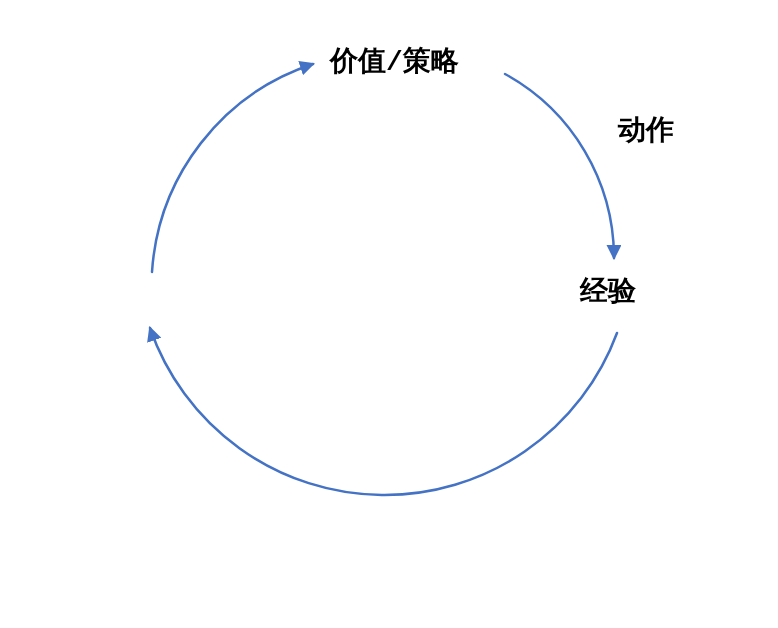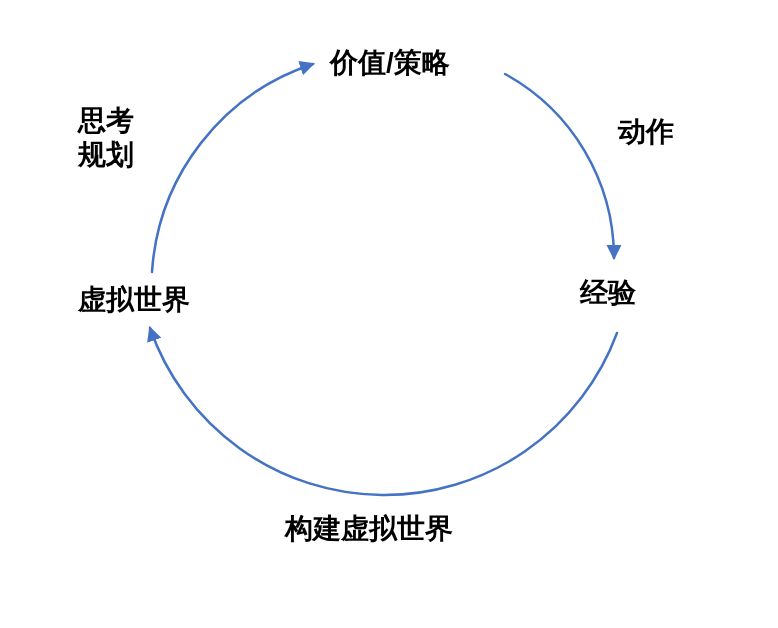--- a/index.html
+++ b/index.html
@@ -6,20 +6,21 @@
   html, body {
     background: #ffffff;
     font-family: "Liberation Sans", "DejaVu Sans", sans-serif;
   }
   .canvas {
     position: relative;
     width: 778px;
     height: 628px;
     background: #ffffff;
     overflow: hidden;
+    font-family: Liberation Mono, monospace;
   }
   .arc-layer {
     position: absolute;
     left: 0;
     top: 0;
     width: 778px;
     height: 628px;
   }
   .label {
     position: absolute;
@@ -48,24 +49,18 @@
 
     <path d="M 505 74 A 210 210 0 0 1 614 258" fill="none" stroke-width="2.5" stroke-linecap="round" marker-end="url(#arrowhead)" stroke="#4472C4"></path>
 
     <path d="M 617 333 A 248 248 0 0 1 150 328" fill="none" stroke-width="2.5" stroke-linecap="round" marker-end="url(#arrowhead)" stroke="#4472C4"></path>
   </svg>
 
   <div class="label" style="left:330px; top:46px;">价值/策略</div>
 
   <div class="label" style="left:580px; top:276px;">经验</div>
 
-  <div class="label" style="left:78px; top:283px;">虚拟世界</div>
 
-  <div class="label two-line" style="left:78px; top:104px;">
-    <span class="line">思考</span>
-    <span class="line">规划</span>
-  </div>
 
   <div class="label" style="left:618px; top:115px;">动作</div>
 
-  <div class="label" style="left:285px; top:512px;">构建虚拟世界</div>
 
 </div>
 
 </body></html>

